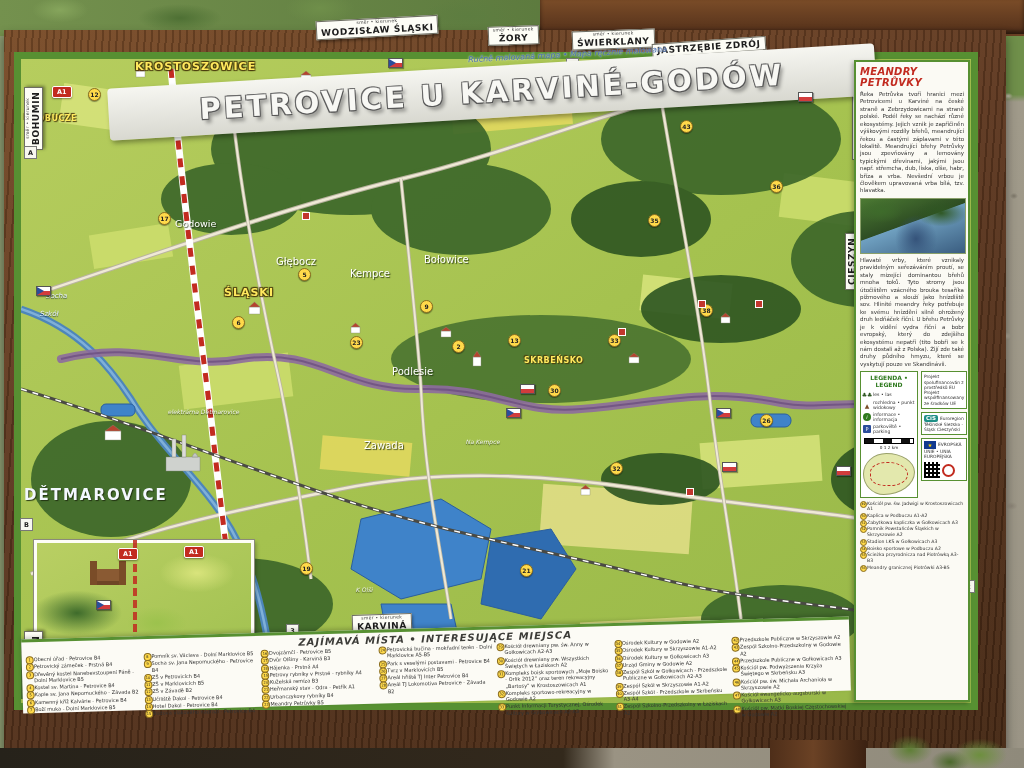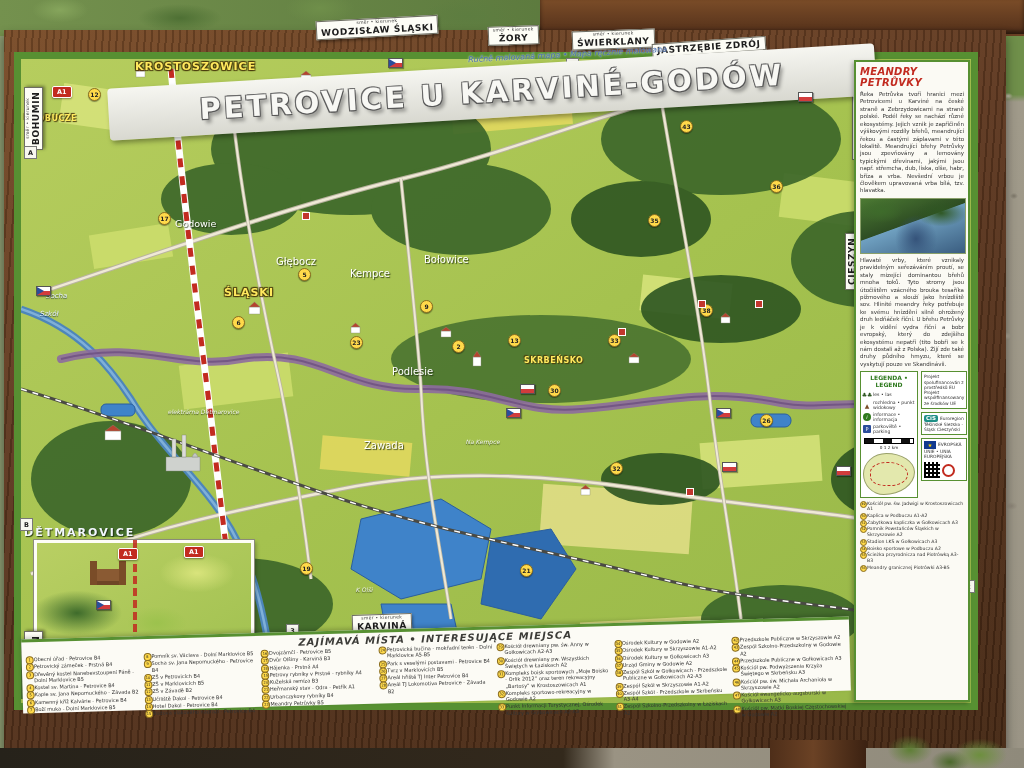--- a/index.html
+++ b/index.html
@@ -45,22 +45,22 @@
   .sheet-inner{position:absolute;left:0;top:0;width:950px;height:644px;overflow:hidden;background:#aac653;}
   .map-art{position:absolute;left:0;top:0;}
 
   
   .overlay{position:absolute;left:0;top:0;width:1024px;height:768px;pointer-events:none;}
   .mlabel{position:absolute;white-space:nowrap;}
   .l-town{font-size:11px;font-weight:bold;color:#ffe95e;letter-spacing:1px;
     text-shadow:1px 1px 1px #4a3c0c,-1px -1px 1px #4a3c0c,1px -1px 1px #4a3c0c,-1px 1px 1px #4a3c0c;}
   .l-town-sm{font-size:8px;font-weight:bold;color:#ffe95e;letter-spacing:.5px;
     text-shadow:1px 1px 1px #4a3c0c,-1px -1px 1px #4a3c0c;}
-  .l-caps{font-size:11px;font-weight:bold;color:#f4f8ff;letter-spacing:2px;
-    text-shadow:1px 1px 1px rgba(30,45,15,.9);margin-top:40px;}
+  .l-caps{font-size:15px;font-weight:bold;color:#f4f8ff;letter-spacing:2px;
+    text-shadow:1px 1px 1px rgba(30,45,15,.9);}
   .l-wh{font-size:9.5px;color:#fff;text-shadow:1px 1px 1px rgba(30,45,15,.85);}
   .l-wh-sm{font-size:10px;color:#fff;text-shadow:1px 1px 1px rgba(30,45,15,.85);}
   .l-wh-xs{font-size:6px;font-style:italic;color:#f5f8ee;text-shadow:0 1px 1px rgba(30,45,15,.8);}
   .l-river{font-size:7px;font-style:italic;color:#eaf4ff;text-shadow:0 1px 1px rgba(20,40,60,.8);}
 
   .sign{position:absolute;background:#fdfdf6;border:1px solid #6d6d62;padding:1px 4px;
     box-shadow:1px 2px 3px rgba(0,0,0,.4);text-align:center;}
   .sign .sub{font-size:4.5px;color:#444;letter-spacing:.3px;line-height:1.1;}
   .sign .txt{font-size:9px;font-weight:bold;color:#1d1d1d;letter-spacing:.6px;line-height:1.15;}
   .sign.vert{transform:rotate(-90deg);transform-origin:0 0;}

